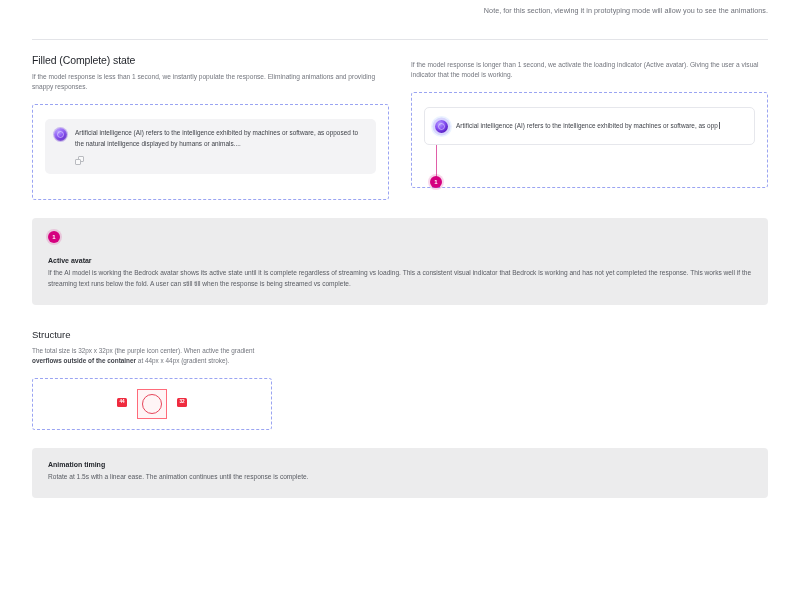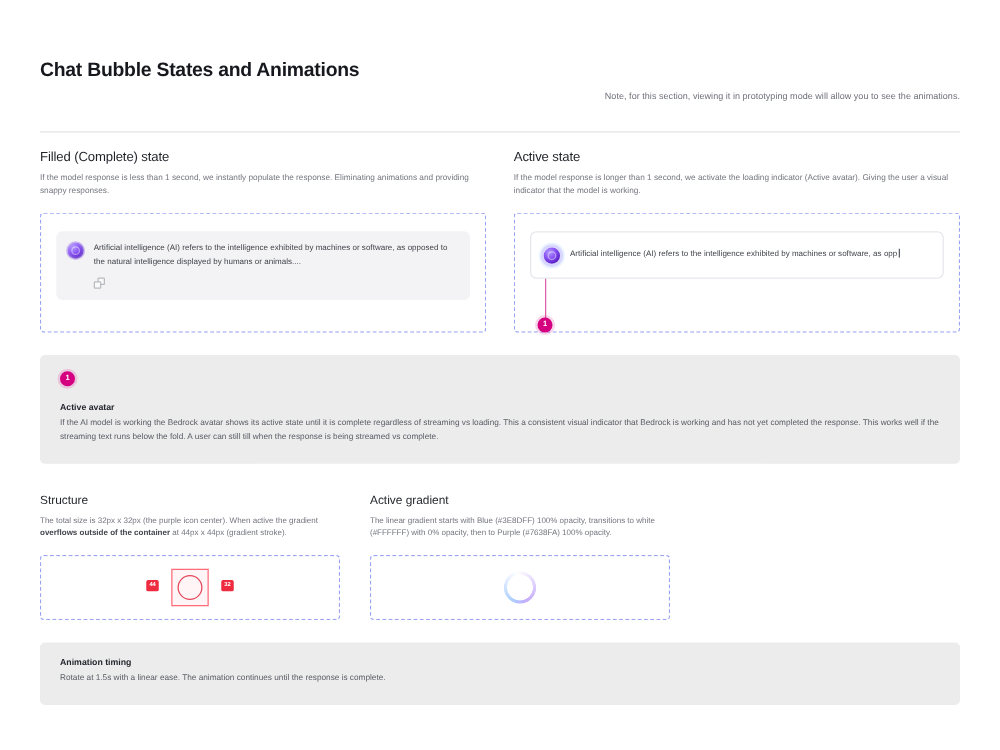--- a/index.html
+++ b/index.html
@@ -146,21 +146,20 @@
   
   .stream-cursor { width: 2px; height: 13px; background: #7c7f86; }
 
   .callout-timing { margin-top: 18px; }
 </style>
 </head>
 <body>
 
 <div class="page">
 
-  <div class="doc-title">Chat Bubble States and Animations</div>
   <div class="doc-note">Note, for this section, viewing it in prototyping mode will allow you to see the animations.</div>
   <div class="rule"></div>
 
   <div class="states-row">
 
     <div class="state-col">
       <div class="sec-title">Filled (Complete) state</div>
       <div class="sec-desc">If the model response is less than 1 second, we instantly populate the response. Eliminating animations and providing snappy responses.</div>
       <div class="dash-frame">
         <div class="bubble">
@@ -170,21 +169,20 @@
             <div class="copy-icon">
               <i class="back"></i>
                 <i class="front"></i>
             </div>
           </div>
         </div>
       </div>
     </div>
 
     <div class="state-col right">
-      <div class="sec-title">Active state</div>
       <div class="sec-desc">If the model response is longer than 1 second, we activate the loading indicator (Active avatar). Giving the user a visual indicator that the model is working.</div>
       <div class="dash-frame tall">
         <div class="bubble plain">
           <div class="avatar active"></div>
           <div class="bubble-body">
             <div class="bubble-text">
               <span>Artificial intelligence (AI) refers to the intelligence exhibited by machines or software, as opp</span><span class="cursor"></span>
             </div>
           </div>
         </div>
@@ -210,27 +208,20 @@
       <div class="spec-frame">
         <div class="struct">
           <div class="outer-box"></div>
           <div class="ring"></div>
           <div class="mtag left">44</div>
           <div class="mtag right">32</div>
         </div>
       </div>
     </div>
 
-    <div class="spec-col">
-      <div class="spec-title">Active gradient</div>
-      <div class="spec-desc">The linear gradient starts with Blue (#3E8DFF) 100% opacity, transitions to white (#FFFFFF) with 0% opacity, then to Purple (#7638FA) 100% opacity.</div>
-      <div class="spec-frame">
-        <div class="grad-ring"></div>
-      </div>
-    </div>
 
   </div>
 
   <div class="panel callout-timing">
     <div class="panel-head">Animation timing</div>
     <div class="panel-body">Rotate at 1.5s with a linear ease. The animation continues until the response is complete.</div>
   </div>
 
 </div>
 

